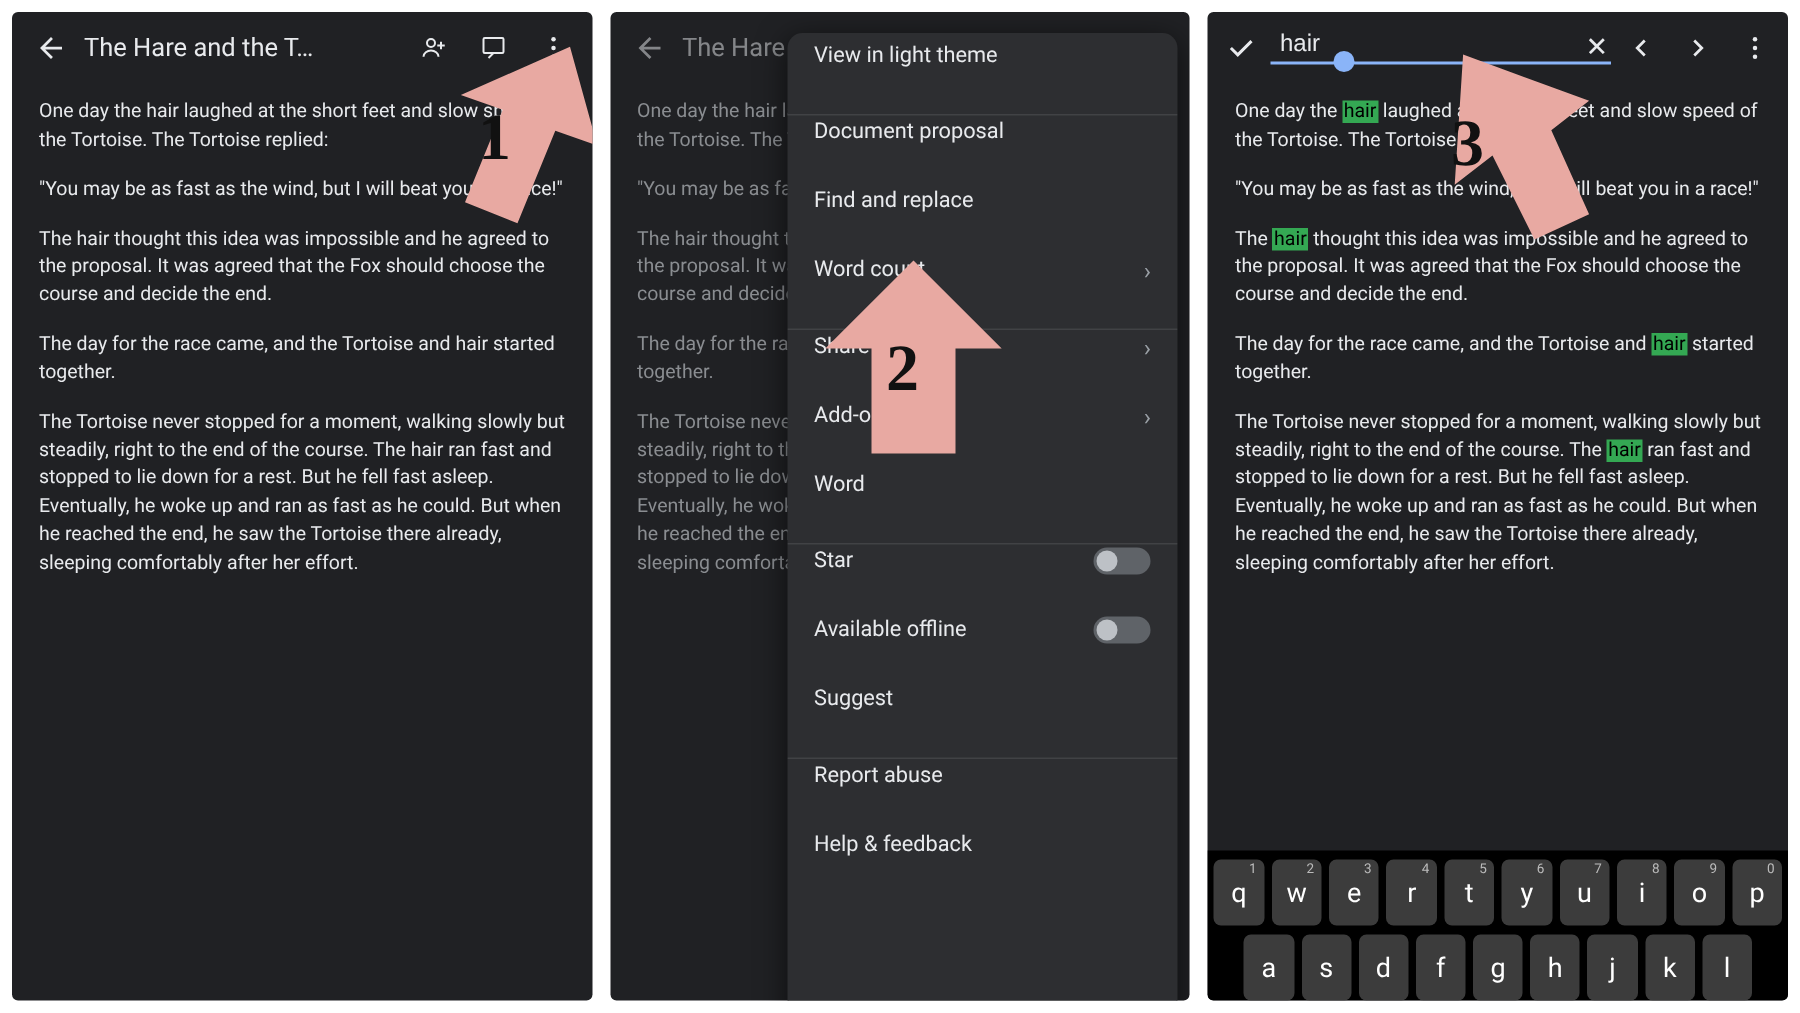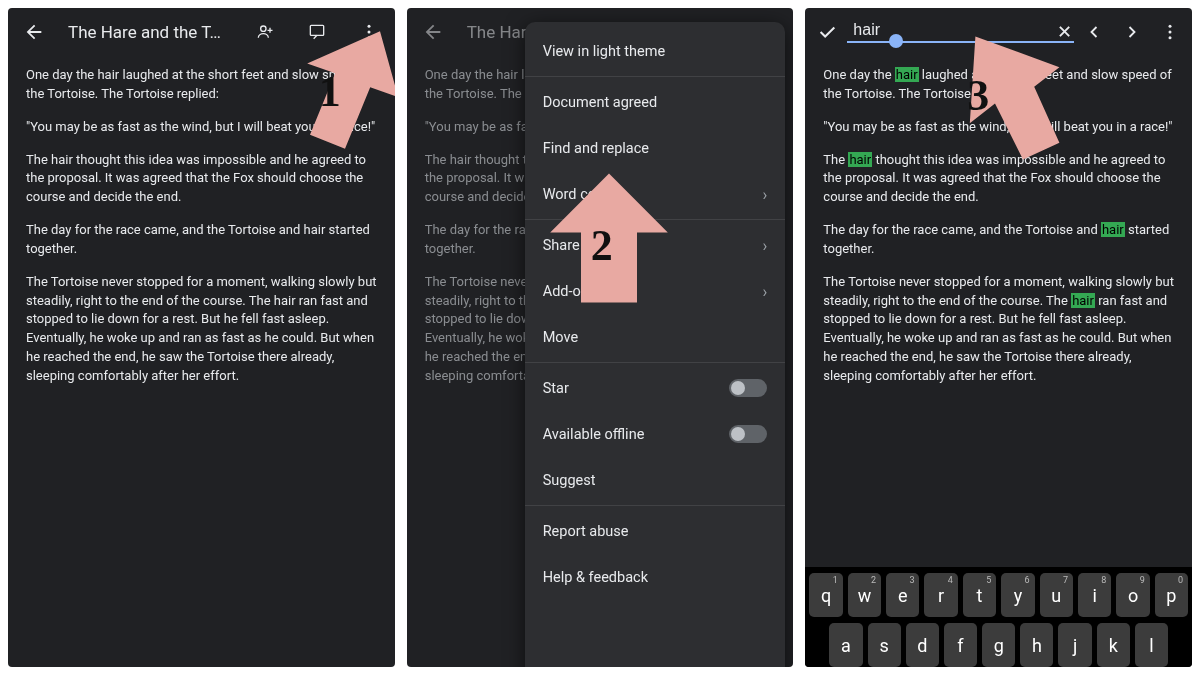--- a/index.html
+++ b/index.html
@@ -22,21 +22,21 @@
     color: #e8eaed;
     display: flex;
     flex-direction: column;
   }
   
   .appbar {
     height: 48px;
     display: flex;
     align-items: center;
     padding: 0 8px;
-    gap: 16px;
+    gap: 4px;
     color: #e8eaed;
   }
   .appbar.dim { opacity: 0.5; }
   .iconbtn {
     width: 36px; height: 36px;
     display: flex; align-items: center; justify-content: center;
     color:#e8eaed;
   }
   .title {
     flex: 1;
@@ -61,21 +61,21 @@
     top:14px; right:8px; left:118px;
     bottom:-40px;
     background:#2d2e31;
     border-radius:10px;
     color:#e8eaed;
     box-shadow:0 4px 20px rgba(0,0,0,.6);
     padding:6px 0;
     font-size:14.5px;
     overflow:hidden;
   }
-  .menuitem { height:46px; display:flex; align-items:center; padding:0 18px; justify-content:space-between;}
+  .menuitem { height:46px; display:flex; padding:0 18px; justify-content:space-between;}
   .menudivider { height:1px; background:#414245; margin:2px 0; }
   .toggle { width:38px; height:18px; border-radius:10px; background:#5f6368; position:relative; }
   .toggle::after { content:""; position:absolute; left:2px; top:2px; width:14px; height:14px; background:#bdc1c6; border-radius:50%; }
   .chev { color:#9aa0a6; font-size:16px; }
   
   .searchbar {
     height:48px; display:flex; align-items:center; padding:0 4px; gap:2px;
   }
   .searchfield-wrap {
     flex:1; position:relative; display:flex; align-items:center; padding:0 6px 2px 6px;
@@ -175,40 +175,40 @@
     <p>The day for the race came, and the Tortoise and hair started together.</p>
     <p>The Tortoise never stopped for a moment, walking slowly but steadily, right to the end of the course. The hair ran fast and stopped to lie down for a rest. But he fell fast asleep. Eventually, he woke up and ran as fast as he could. But when he reached the end, he saw the Tortoise there already, sleeping comfortably after her effort.</p>
   </div>
 
   <div class="sheet">
     <div class="menuitem">
         <span>View in light theme</span>
       </div>
     <div class="menudivider"></div>
     <div class="menuitem">
-        <span>Document agreed</span>
+        <span>Document proposal</span>
       </div>
     <div class="menuitem">
         <span>Find and replace</span>
       </div>
     <div class="menuitem">
         <span>Word count</span>
         <span class="chev">›</span>
       </div>
     <div class="menudivider"></div>
     <div class="menuitem">
         <span>Share &amp; export</span>
         <span class="chev">›</span>
       </div>
     <div class="menuitem">
         <span>Add-ons</span>
         <span class="chev">›</span>
       </div>
     <div class="menuitem">
-        <span>Move</span>
+        <span>Word</span>
       </div>
     <div class="menudivider"></div>
     <div class="menuitem">
         <span>Star</span>
         <span class="toggle"></span>
       </div>
     <div class="menuitem">
         <span>Available offline</span>
         <span class="toggle"></span>
       </div>

